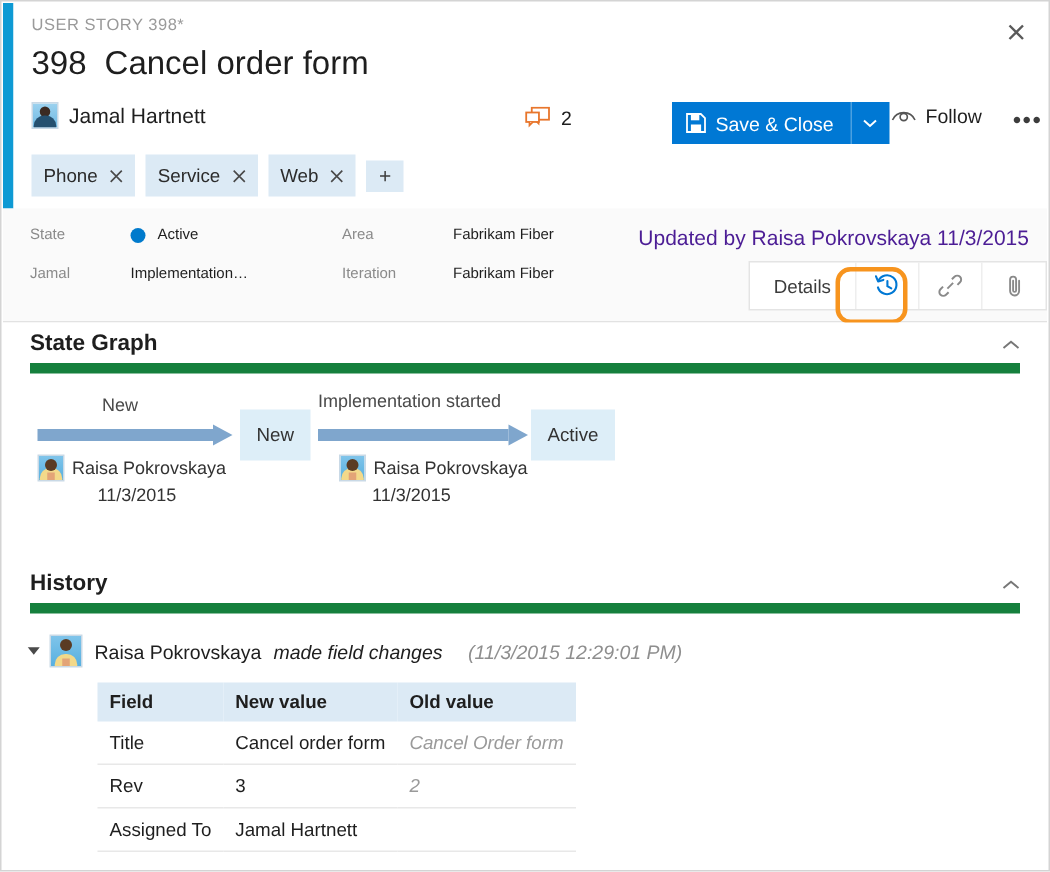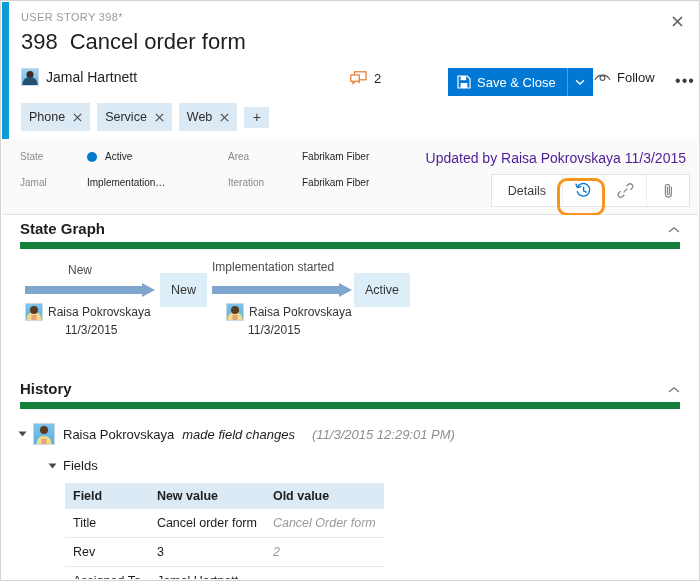--- a/index.html
+++ b/index.html
@@ -190,21 +190,21 @@
   .updated-by {
     position: absolute;
     right: 12px; top: 11px;
     font-size: 14px; color: #4c1d95;
     white-space: nowrap;
   }
 
   
   .tab-group {
     position: absolute;
-    right: 8px; top: 35px;
+    right: 0; top: 35px;
     display: flex; height: 33px;
     border: 1px solid #e4e4e4;
     background: #ffffff;
     text-align: center;
   }
   .tab {
     display: flex; align-items: center; justify-content: center;
     padding: 0 16px;
     font-size: 12.5px; color: #3c3c3c;
     cursor: pointer;
@@ -568,24 +568,20 @@
       <span class="avatar female avatar-lg">
         <span class="body"></span>
           <span class="neck"></span>
           <span class="head"></span>
       </span>
       <span class="hist-name">Raisa Pokrovskaya</span>
       <span class="hist-action">made field changes</span>
       <span class="hist-time">(11/3/2015 12:29:01 PM)</span>
     </div>
 
-    <div class="fields-node">
-      <span class="tri"></span>
-      <span>Fields</span>
-    </div>
 
     <table class="hist-table">
       <colgroup>
           <col class="c1">
           <col class="c2">
           <col class="c3">
         </colgroup>
       <thead>
         <tr>
           <th>Field</th>

